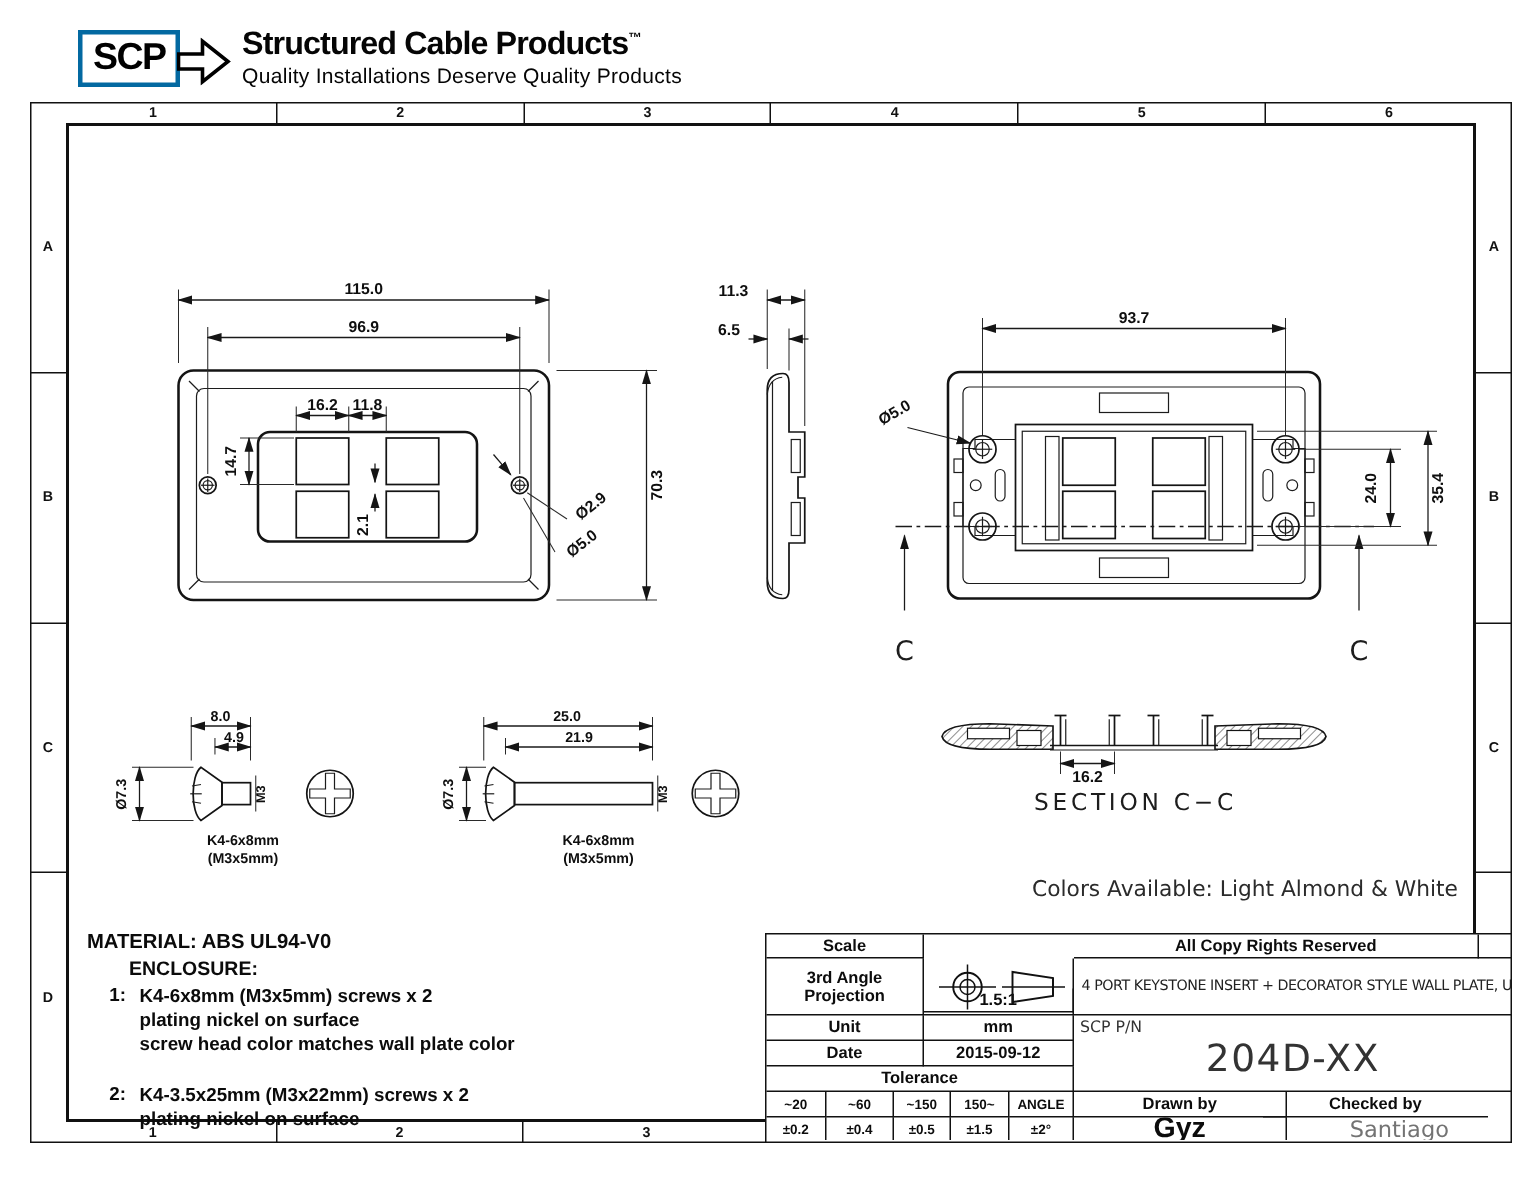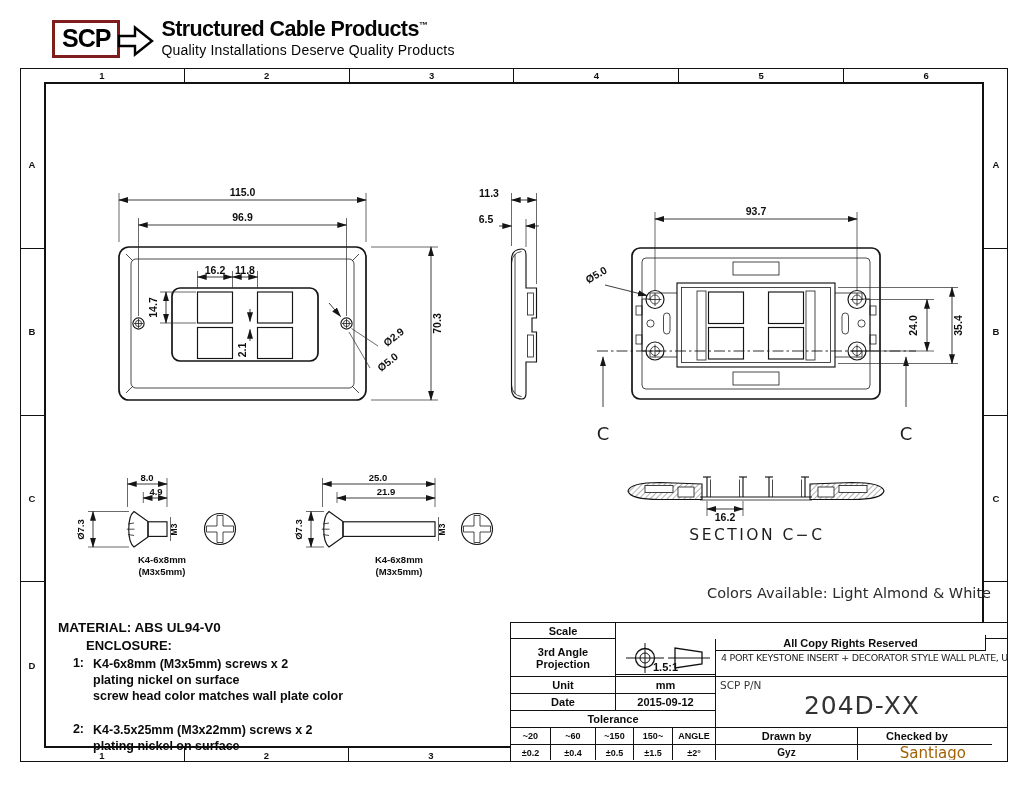--- a/index.html
+++ b/index.html
@@ -1,20 +1,20 @@
 <!DOCTYPE html>
 <html><head>
 <meta charset="utf-8">
 <style>
   html,body{margin:0;padding:0;background:#fff;}
   #sheet{position:relative;width:1024px;height:791px;background:#fff;overflow:hidden;
          font-family:"Liberation Sans",sans-serif;color:#111;}
   
   #logo{position:absolute;left:52px;top:20px;display:flex;align-items:center;}
-  #scp-box{border:3px solid #7f1d1d;font-weight:bold;font-size:25px;line-height:1;
+  #scp-box{border:3px solid #0369a1;font-weight:bold;font-size:25px;line-height:1;
            padding:3px 7px 4px 7px;letter-spacing:-1px;color:#000;}
   #logo-arrow{margin-left:-2px;margin-top:4px;}
   #logo-text{margin-left:7px;margin-top:-2px;}
   #logo-name{font-weight:bold;font-size:21.5px;letter-spacing:-0.6px;line-height:1.05;color:#050505;}
   #logo-name sup{font-size:9px;letter-spacing:0;}
   #logo-tag{font-weight:normal;font-size:14px;letter-spacing:0.2px;color:#050505;margin-top:1px;}
   
   .frameline{position:absolute;border:1px solid #111;box-sizing:border-box;}
   #innerframe{border-width:2px;}
   .strip{position:absolute;display:flex;box-sizing:border-box;font-weight:bold;font-size:9.5px;}
@@ -40,37 +40,37 @@
   .sec{font:15.5px "DejaVu Sans",sans-serif;fill:#1d1d1d;letter-spacing:2.5px;}
   .cee{font:18px "DejaVu Sans",sans-serif;fill:#1d1d1d;}
   
   #notes{position:absolute;left:58px;top:597px;font-weight:bold;color:#0b0b0b;}
   #note-material{font-size:13.5px;margin-top:23px;}
   #note-enclosure{font-size:13px;margin-top:3px;margin-left:28px;}
   .note-item{display:flex;font-size:12.5px;margin-top:3px;}
   .note-num{width:26px;text-align:right;margin-right:9px;}
   .note-body div{line-height:16px;}
   #note-item2{margin-top:18px;}
-  #colors-note{position:absolute;left:672px;top:585px;width:300px;text-align:center;
-    font-family:"DejaVu Sans",sans-serif;font-size:14.5px;color:#2b2b2b;margin-left:27px;}
+  #colors-note{position:absolute;left:672px;top:585px;width:300px;text-align:right;
+    font-family:"DejaVu Sans",sans-serif;font-size:14.5px;color:#2b2b2b;}
   
   #tblock{position:absolute;left:510px;top:622px;width:498px;height:140px;background:#fff;
           border:1.6px solid #111;box-sizing:border-box;z-index:5;}
   .tb{position:absolute;box-sizing:border-box;display:flex;align-items:center;justify-content:center;
       font-weight:bold;font-size:11px;color:#0c0c0c;overflow:hidden;white-space:nowrap;}
   .br{border-right:1.2px solid #111;}
   .bb{border-bottom:1.2px solid #111;}
   .tb.small{font-size:9px;}
   #tb-desc{font-weight:normal;font-family:"DejaVu Sans",sans-serif;font-size:9.5px;
            letter-spacing:-0.3px;color:#222;justify-content:flex-start;padding-left:5px;}
   #tb-pn-label{position:absolute;left:4px;top:2px;font-weight:normal;
                font-family:"DejaVu Sans",sans-serif;font-size:10.5px;color:#333;}
   #tb-pn-value{position:absolute;left:0;right:0;top:14px;text-align:center;font-weight:normal;
                font-family:"DejaVu Sans",sans-serif;font-size:25px;letter-spacing:1px;color:#333;}
-  #tb-checked-value{font-weight:normal;font-family:"DejaVu Sans",sans-serif;font-size:15px;color:#a16207;}
+  #tb-checked-value{font-weight:normal;font-family:"DejaVu Sans",sans-serif;font-size:15px;color:#737373;}
   .projlbl{line-height:12px;text-align:center;}
 </style>
 </head>
 <body>
 
 <div id="sheet">
 
   <div id="logo">
     <div id="scp-box">SCP</div>
     <svg id="logo-arrow" width="36" height="32" viewBox="0 0 36 32">
@@ -389,21 +389,21 @@
       </div>
     </div>
   </div>
 
   <div id="colors-note">Colors Available: Light Almond &amp; White</div>
 
   <div id="tblock">
 
     <div class="tb br bb" style="left:0;top:0;width:105px;height:16px;">Scale</div>
     <div class="tb br bb" style="left:105px;top:0;width:100px;height:16px;margin-top:36px;">1.5:1</div>
-    <div class="tb br bb" style="left:205px;top:12px;width:270px;height:16px;text-align:center;">All Copy Rights Reserved</div>
+    <div class="tb br bb" style="left:205px;top:0;width:270px;height:16px;text-align:center;">All Copy Rights Reserved</div>
     <div class="tb bb" style="left:475px;top:0;width:21.8px;height:16px;"></div>
 
     <div class="tb br bb projlbl" style="left:0;top:16px;width:105px;height:38px;flex-direction:column;">
       <span>3rd Angle</span>
       <span>Projection</span>
     </div>
     <div class="tb br bb" style="left:105px;top:16px;width:100px;height:38px;">
       <svg width="96" height="36" viewBox="0 0 96 36">
         <line x1="8" y1="18" x2="46" y2="18" stroke="#111" stroke-width="1"></line>
         <line x1="27" y1="3" x2="27" y2="33" stroke="#111" stroke-width="1"></line>
@@ -432,17 +432,17 @@
     <div class="tb br bb small" style="left:123px;top:105px;width:39px;height:17px;">150~</div>
     <div class="tb br bb small" style="left:162px;top:105px;width:43px;height:17px;">ANGLE</div>
     <div class="tb br bb" style="left:205px;top:105px;width:142px;height:17px;">Drawn by</div>
     <div class="tb bb" style="left:331px;top:105px;width:149.8px;height:17px;">Checked by</div>
 
     <div class="tb br small" style="left:0;top:122px;width:40px;height:15.3px;">±0.2</div>
     <div class="tb br small" style="left:40px;top:122px;width:45px;height:15.3px;">±0.4</div>
     <div class="tb br small" style="left:85px;top:122px;width:38px;height:15.3px;">±0.5</div>
     <div class="tb br small" style="left:123px;top:122px;width:39px;height:15.3px;">±1.5</div>
     <div class="tb br small" style="left:162px;top:122px;width:43px;height:15.3px;">±2°</div>
-    <div class="tb br" style="left:205px;top:122px;width:142px;height:15.3px;font-size:10px;">Gyz</div>
+    <div class="tb br" style="left:205px;top:122px;width:142px;height:15.3px;font-size:19px;">Gyz</div>
     <div class="tb" id="tb-checked-value" style="left:347px;top:122px;width:149.8px;height:15.3px;">Santiago</div>
   </div>
 
 </div>
 
 </body></html>

